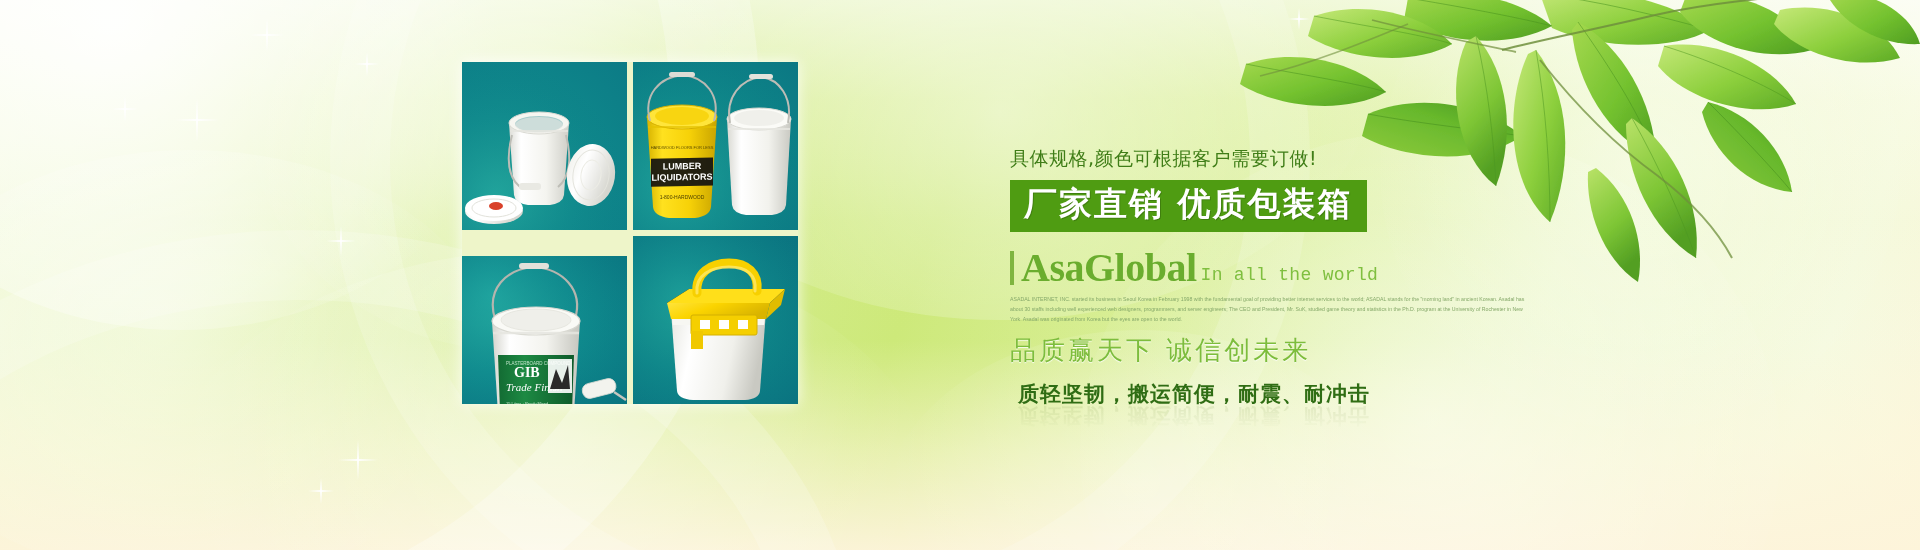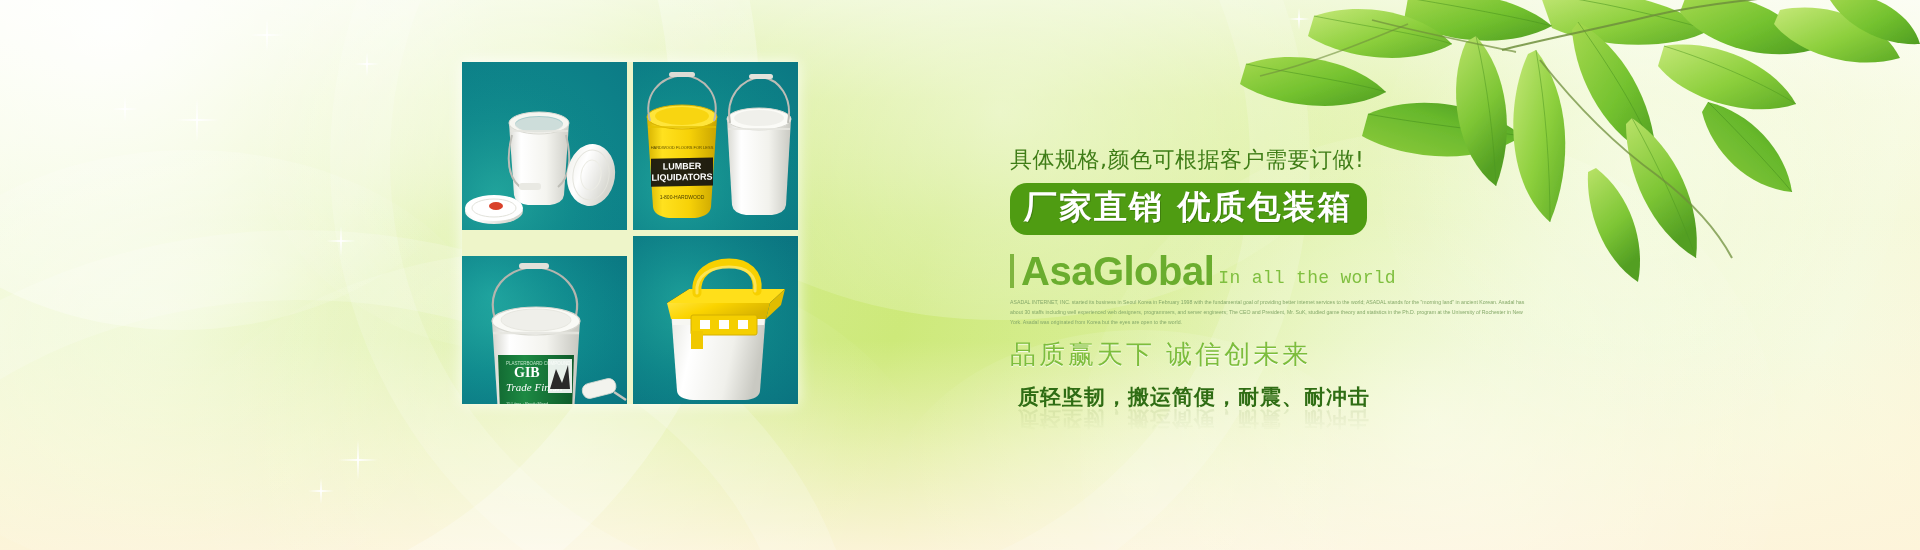--- a/index.html
+++ b/index.html
@@ -79,42 +79,41 @@
   .cell{position:relative;overflow:hidden;}
   .cell.c1{background:radial-gradient(ellipse at 28% 72%,#17958f 0%,#0f8a8c 40%,#0c7b86 100%);}
   .cell.c2{background:radial-gradient(ellipse at 30% 60%,#15918d 0%,#0e8789 45%,#0b7783 100%);}
   .cell.c3{background:radial-gradient(ellipse at 25% 45%,#1b9d96 0%,#0e8a8d 45%,#0a7480 100%);margin-top:20px;}
   .cell.c4{background:radial-gradient(ellipse at 35% 50%,#18968f 0%,#0d8488 48%,#0a7380 100%);}
 
   
   .copy{position:absolute;left:1010px;top:148px;width:560px;}
 
   .kicker{
-    font-size:22px;color:#3f7d17;letter-spacing:0.5px;
+    font-size:19px;color:#3f7d17;letter-spacing:0.5px;
     font-family:"DejaVu Sans","Liberation Sans",sans-serif;
     margin:0 0 11px 0;line-height:1.1;white-space:nowrap;
   }
 
   .greenbar{
     display:inline-block;background:#4f9c12;padding:6px 14px 9px 14px;
     margin:0 0 12px 0;
-    border-radius:17px;
   }
   .greenbar-text{
     font-size:33px;font-weight:bold;color:#ffffff;letter-spacing:2px;
     font-family:"DejaVu Sans","Liberation Sans",sans-serif;
     white-space:nowrap;line-height:1.12;
     text-shadow:1px 1px 0 rgba(0,0,0,0.18);
   }
 
   .brandrow{display:flex;align-items:flex-end;gap:4px;margin:4px 0 6px 0;}
   .brandbar{width:4px;height:34px;background:#7fb53f;margin-right:3px;margin-bottom:3px;}
   .brand{
     font-size:40px;font-weight:bold;color:#6aad2e;letter-spacing:-0.5px;
-    line-height:1;font-family:Liberation Sans, sans-serif;
+    line-height:1;font-family:Liberation Serif, serif;
   }
   .brand-tag{
     font-size:18px;color:#7fbf3f;letter-spacing:0.3px;
     padding-bottom:3px;font-family:Liberation Mono, monospace;text-align:right;
   }
 
   .fineprint{
     width:520px;margin:6px 0 12px 0;
     font-size:5.2px;line-height:1.95;color:#86a96a;
     font-family:"Liberation Sans","DejaVu Sans",sans-serif;

